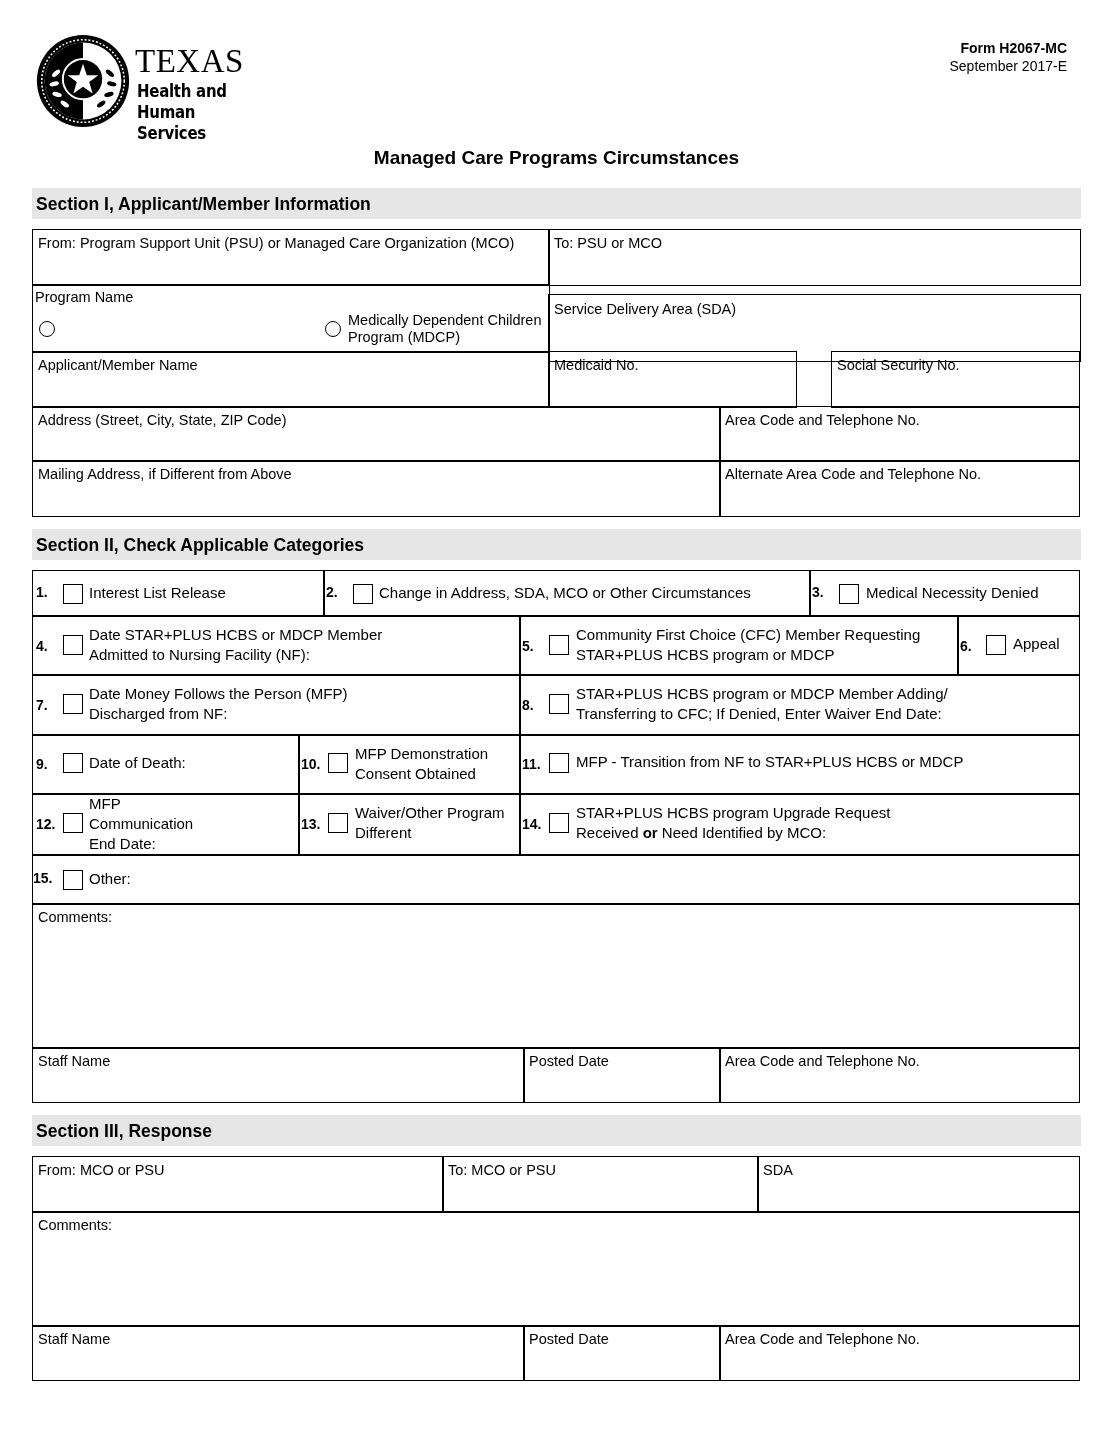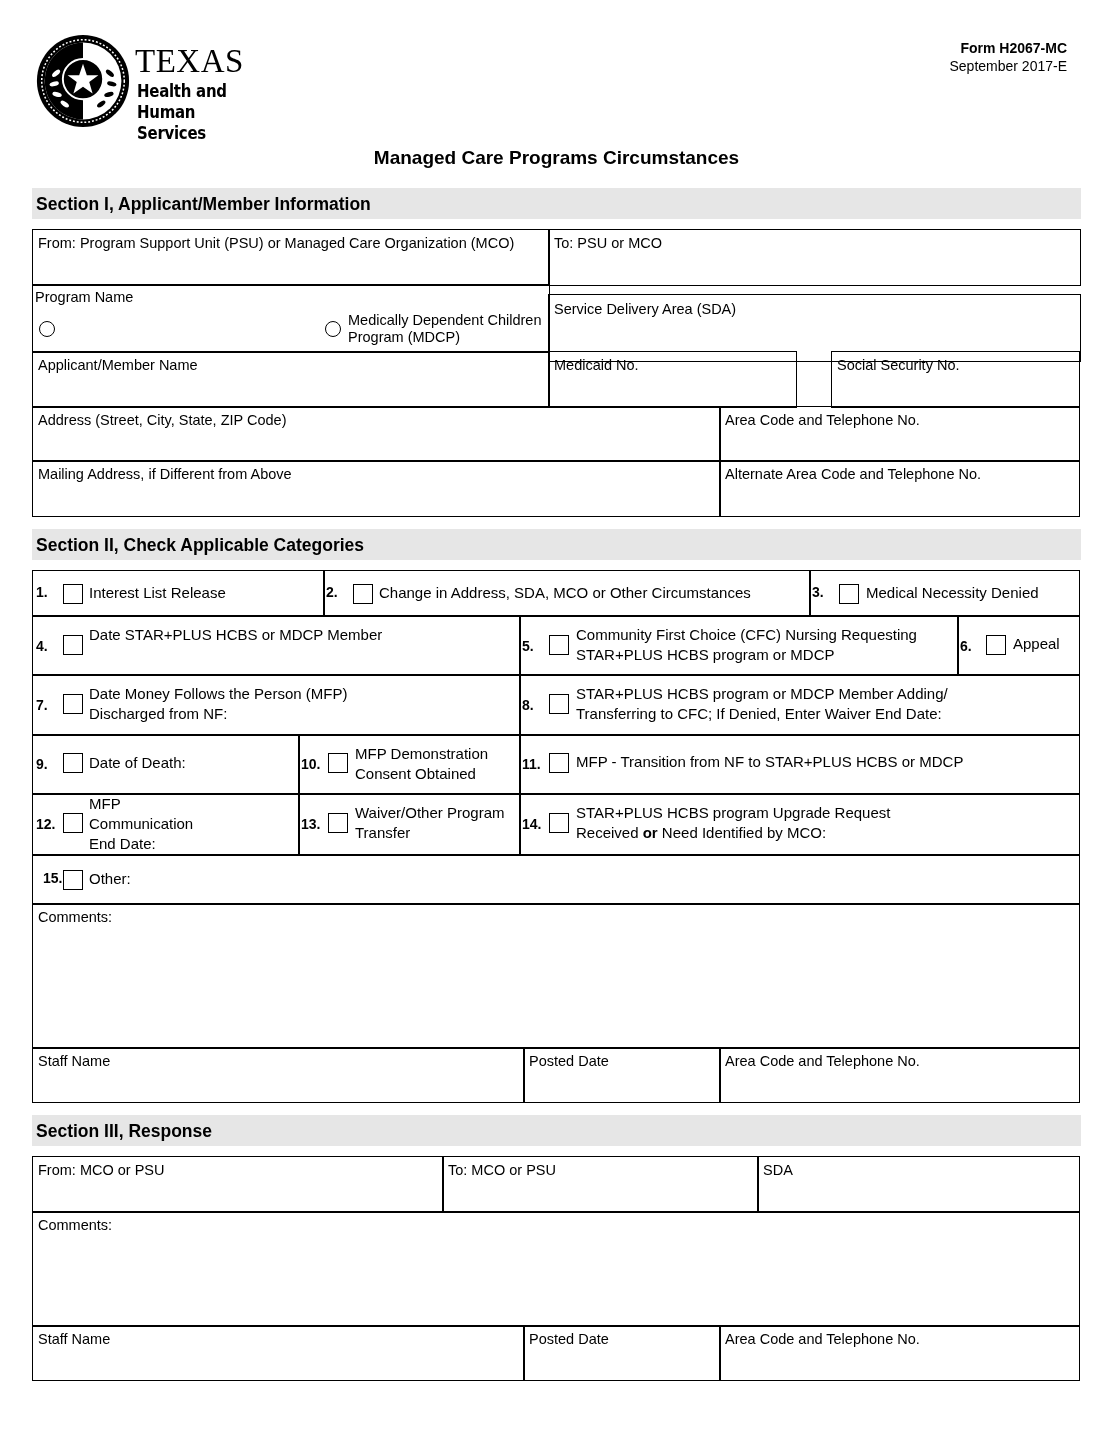--- a/index.html
+++ b/index.html
@@ -131,27 +131,28 @@
     <div class="num" style="left:2px;top:13px;">3.</div>
     <div class="cb" style="left:29px;top:13px;"></div>
     <div class="opt" style="left:56px;top:12px;">Medical Necessity Denied</div>
   </div>
 
   <div class="cell" style="left:32px;top:615px;width:489px;height:61px;">
     <div class="num" style="left:3px;top:22px;">4.</div>
     <div class="cb" style="left:30px;top:19px;"></div>
     <div class="opt" style="left:56px;top:9px;">
       <div>Date STAR+PLUS HCBS or MDCP Member</div>
+        <div>Admitted to Nursing Facility (NF):</div>
     </div>
   </div>
   <div class="cell" style="left:519px;top:615px;width:440px;height:61px;">
     <div class="num" style="left:2px;top:22px;">5.</div>
     <div class="cb" style="left:29px;top:19px;"></div>
     <div class="opt" style="left:56px;top:9px;">
-      <div>Community First Choice (CFC) Nursing Requesting</div>
+      <div>Community First Choice (CFC) Member Requesting</div>
         <div>STAR+PLUS HCBS program or MDCP</div>
     </div>
   </div>
   <div class="cell" style="left:957px;top:615px;width:123px;height:61px;">
     <div class="num" style="left:2px;top:22px;">6.</div>
     <div class="cb" style="left:28px;top:19px;"></div>
     <div class="opt" style="left:55px;top:18px;">Appeal</div>
   </div>
 
   <div class="cell" style="left:32px;top:674px;width:489px;height:62px;">
@@ -197,34 +198,34 @@
       <div>MFP</div>
         <div>Communication</div>
         <div>End Date:</div>
     </div>
   </div>
   <div class="cell" style="left:298px;top:793px;width:223px;height:63px;">
     <div class="num" style="left:2px;top:22px;">13.</div>
     <div class="cb" style="left:29px;top:19px;"></div>
     <div class="opt" style="left:56px;top:9px;">
       <div>Waiver/Other Program</div>
-        <div>Transfer</div>
+        <div>Different</div>
     </div>
   </div>
   <div class="cell" style="left:519px;top:793px;width:561px;height:63px;">
     <div class="num" style="left:2px;top:22px;">14.</div>
     <div class="cb" style="left:29px;top:19px;"></div>
     <div class="opt" style="left:56px;top:9px;">
       <div>STAR+PLUS HCBS program Upgrade Request</div>
       <div><span>Received </span><b>or</b><span> Need Identified by MCO:</span></div>
     </div>
   </div>
 
   <div class="cell" style="left:32px;top:854px;width:1048px;height:51px;">
-    <div class="num" style="left:10px;top:15px;">15.</div>
+    <div class="num" style="left:0;top:15px;">15.</div>
     <div class="cb" style="left:30px;top:15px;"></div>
     <div class="opt" style="left:56px;top:14px;">Other:</div>
   </div>
 
   <div class="cell" style="left:32px;top:903px;width:1048px;height:146px;">
     <div class="lbl" style="left:5px;top:5px;">Comments:</div>
   </div>
 
   <div class="cell" style="left:32px;top:1047px;width:493px;height:56px;">
     <div class="lbl" style="left:5px;top:5px;">Staff Name</div>

